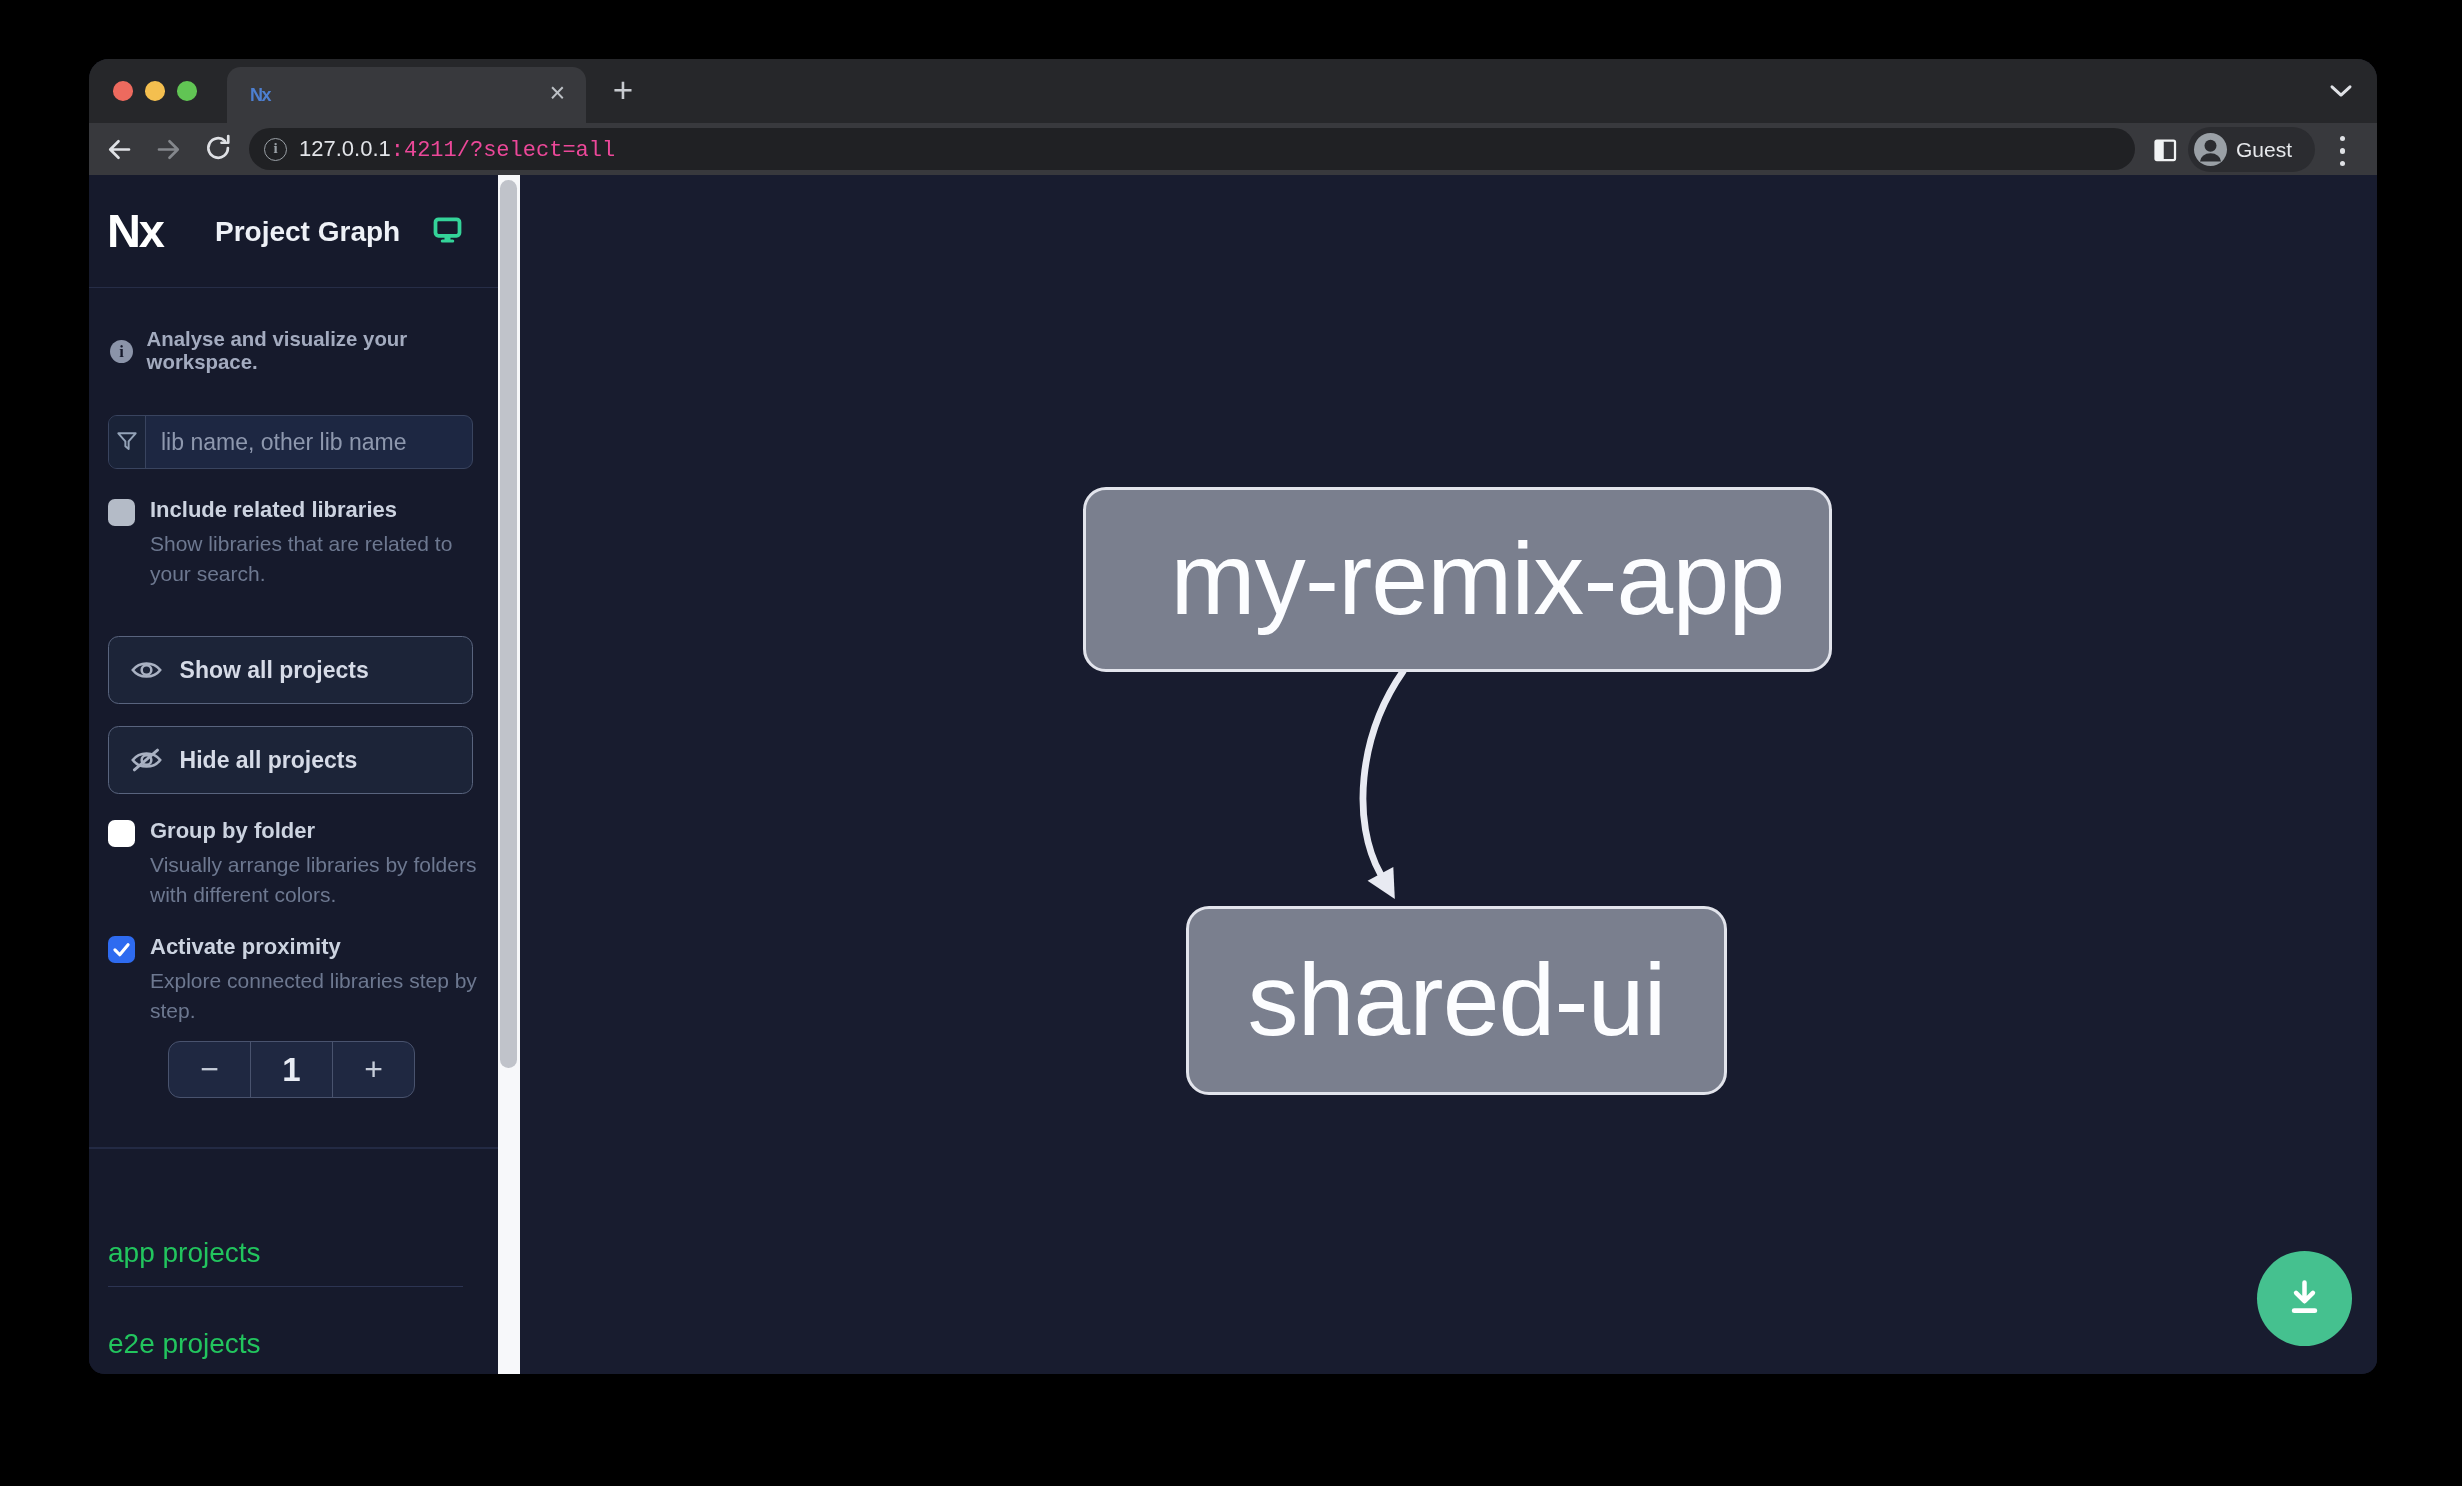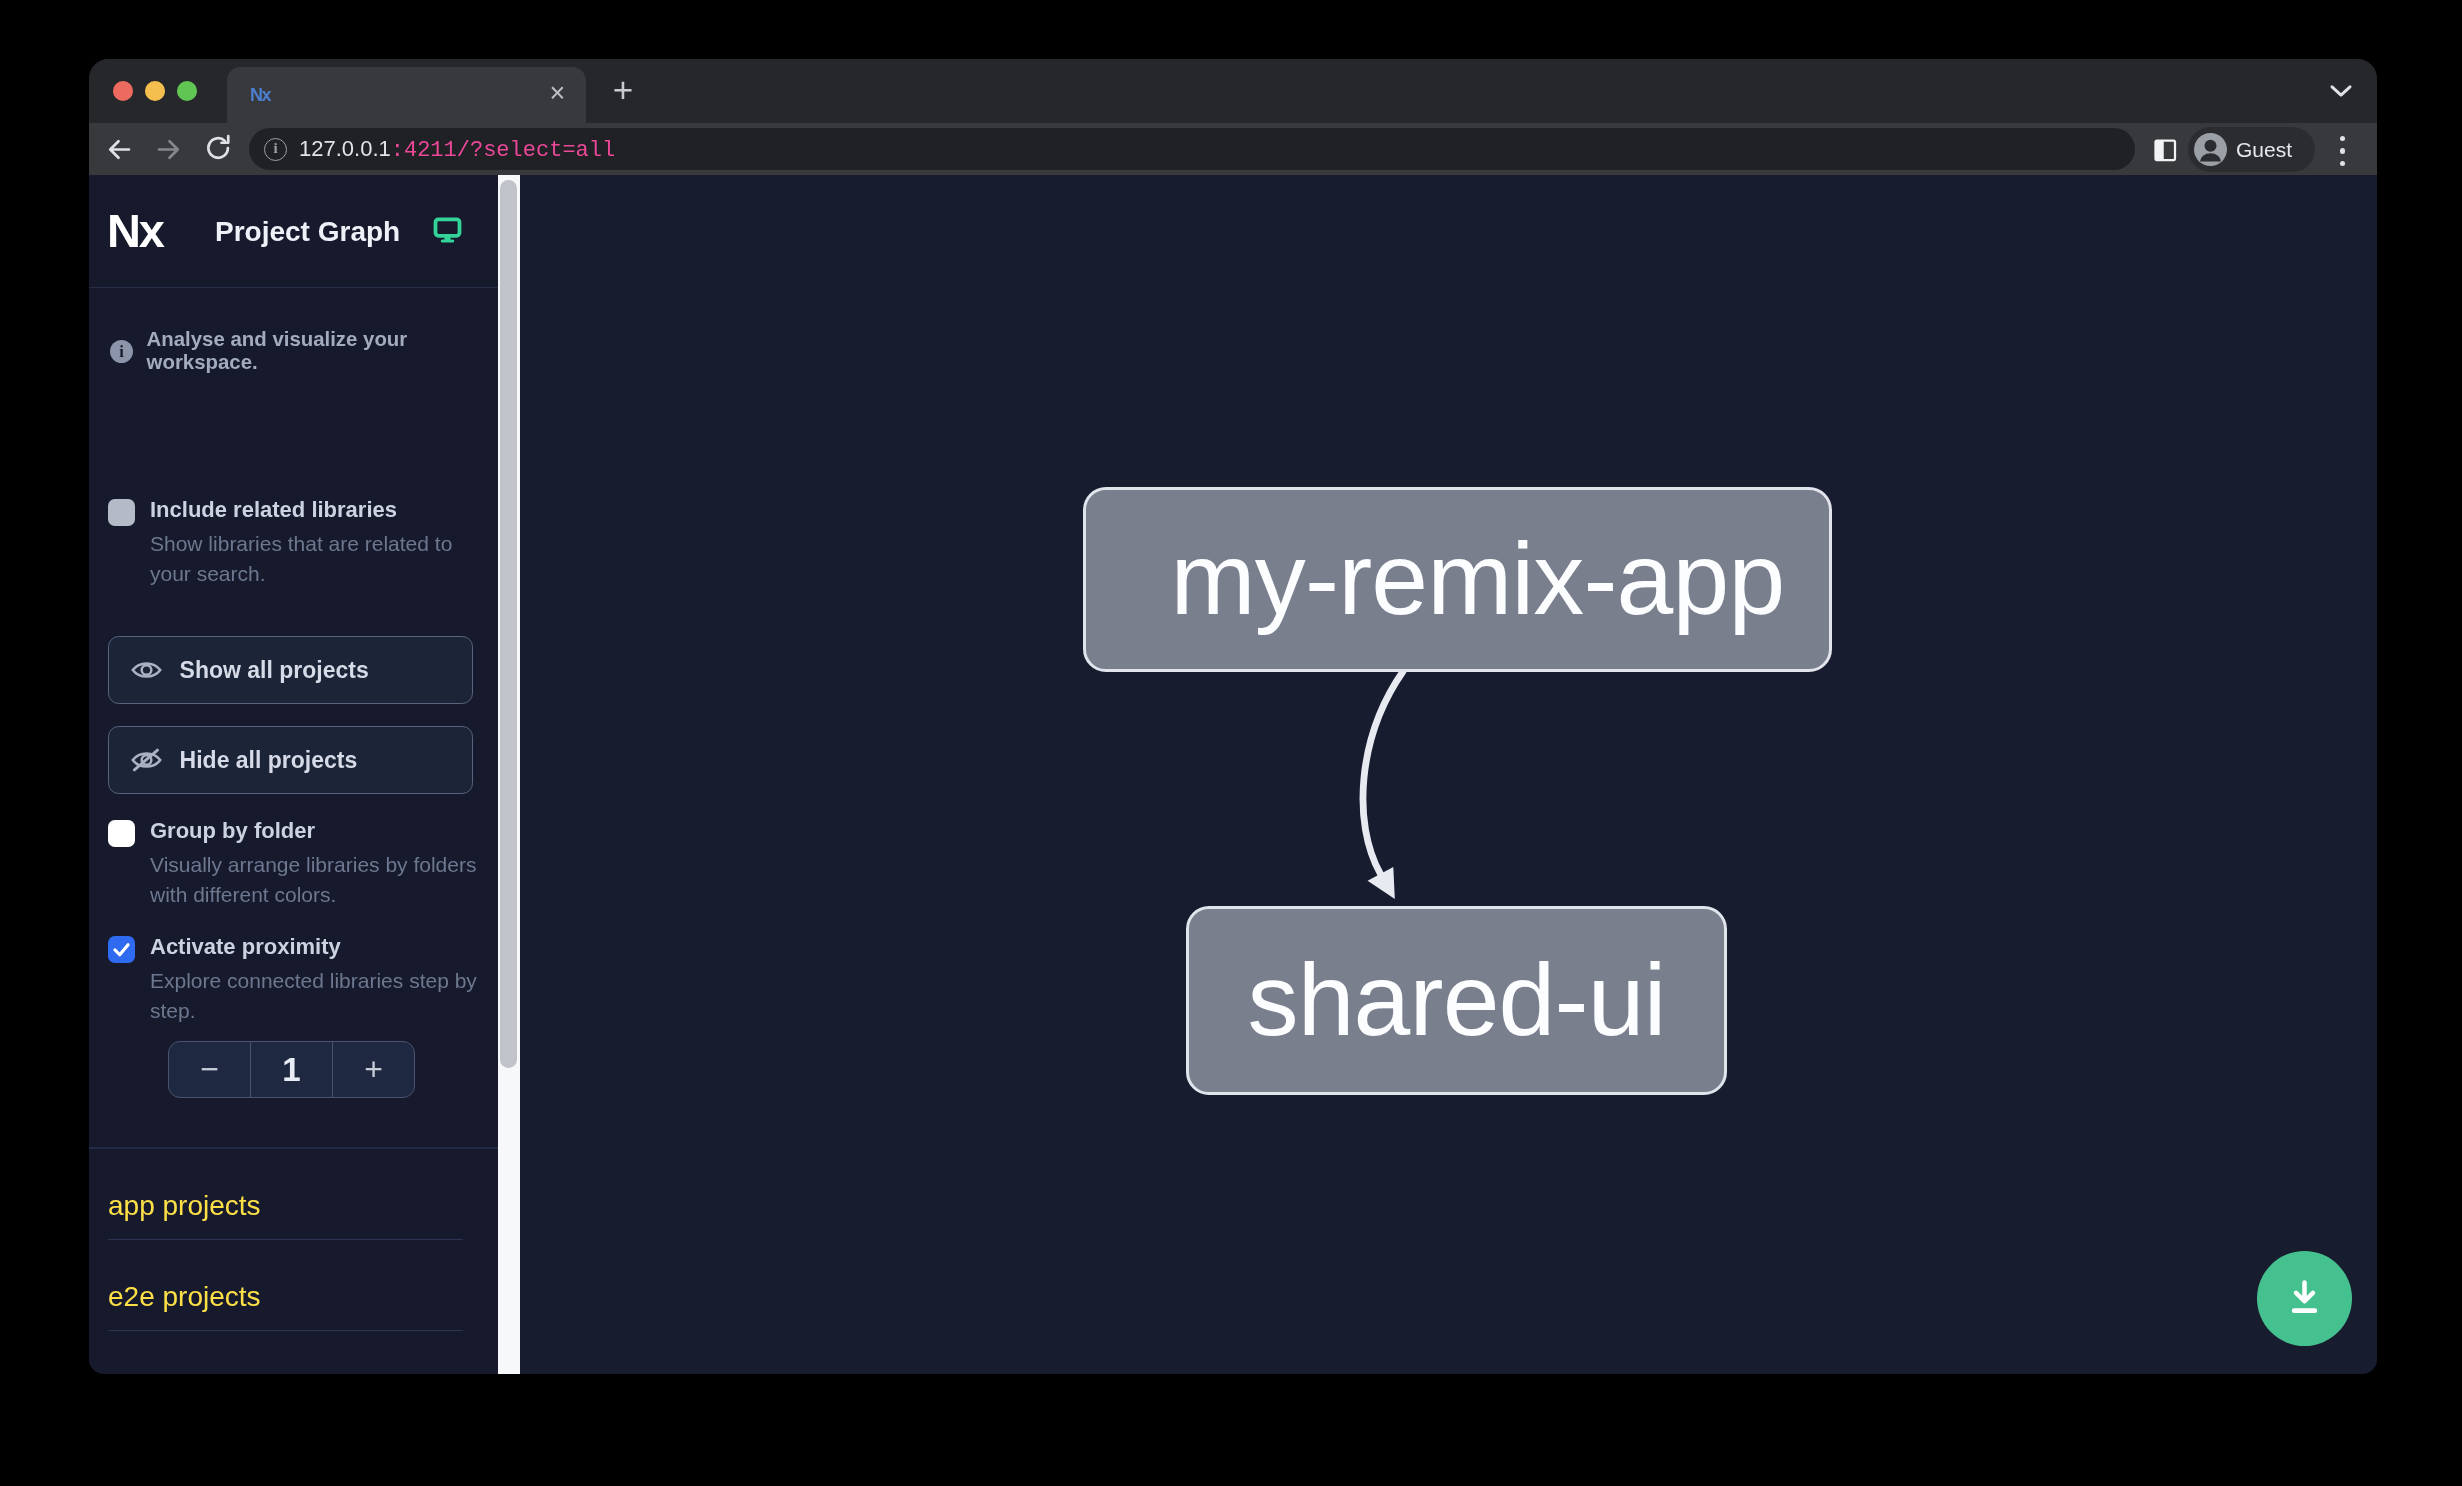--- a/index.html
+++ b/index.html
@@ -89,21 +89,21 @@
 
   .stepper { position:absolute; left:79px; top:866px; width:247px; height:57px; background:#1f2841;
              border:1.5px solid #49536e; border-radius:12px; display:flex; }
   .stepper .cell { flex:1; display:flex; align-items:center; justify-content:center; }
   .stepper .cell.mid { border-left:1.5px solid #49536e; border-right:1.5px solid #49536e; }
   .step-glyph { font-size:32px; font-weight:300; color:#c6cdd9; }
   .step-value { font-size:33px; font-weight:700; color:#e8ecf4; }
 
   .sb-divider { position:absolute; left:0; top:972px; width:409px; height:1.5px; background:#232a44; }
   .section { position:absolute; left:19px; width:372px; }
-  .section .sec-label { font-size:28px; color:#fde047; }
+  .section .sec-label { font-size:28px; color:#22c55e;margin-top:47px; }
   .section .sec-line { margin-top:16.6px; width:355px; height:1.5px; background:#2c3452; }
 
   
   .scrollbar { position:absolute; left:409px; top:0; width:22px; height:1199px; background:#f7f8fa; }
   .scroll-thumb { position:absolute; left:2.3px; top:4.5px; width:16.6px; height:888px; background:#c0c3ca; border-radius:8.3px; }
 
   
   .canvas { position:absolute; left:431px; top:0; width:1857px; height:1199px; background:#181c2f; }
   .node { position:absolute; background:#7a7f8e; border:3.8px solid #e2e4ec; border-radius:23px;
           display:flex; align-items:center; justify-content:center; }
@@ -200,20 +200,28 @@
                 <rect x="10" y="30" width="18" height="4" rx="2" fill="#34d399"></rect>
               </svg>
           </span>
         </div>
 
         <div class="tagline">
           <span class="info-badge">i</span>
           <span class="txt">Analyse and visualize your workspace.</span>
         </div>
 
+        <div class="filterbox">
+          <span class="filter-iconcell">
+            <svg width="26" height="26" viewBox="0 0 24 24">
+                <path d="M4 4 h16 l-6.5 7.5 v7 l-3 -2.5 v-4.5 z" fill="none" stroke="#94a3b8" stroke-width="1.8" stroke-linejoin="round"></path>
+              </svg>
+          </span>
+          <input type="text" value="" placeholder="lib name, other lib name" style="">
+        </div>
 
         <div class="optrow" style="top:322px;">
           <span class="cb gray"></span>
           <span class="lbl">Include related libraries</span>
           <span class="desc">Show libraries that are related to your search.</span>
         </div>
 
         <div class="sb-btn" style="top:461px;">
           <span class="icon">
             <svg width="33" height="26" viewBox="0 0 30 22">

